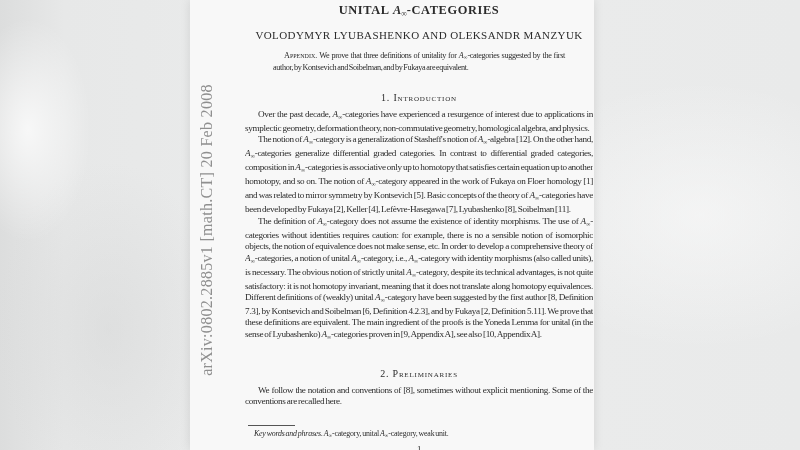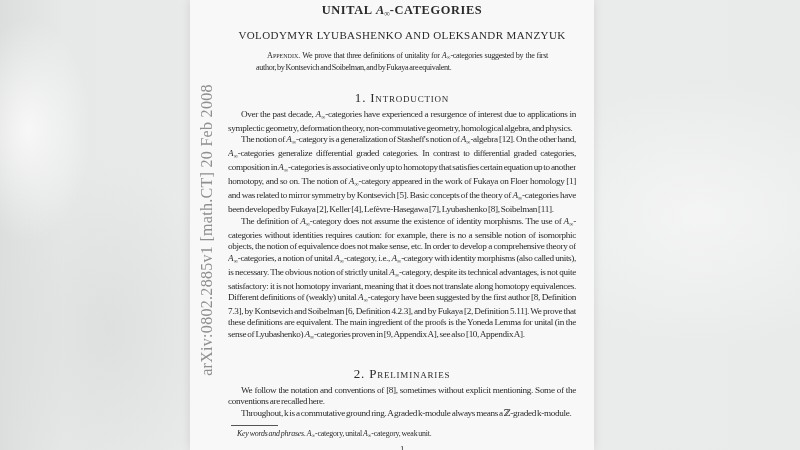--- a/index.html
+++ b/index.html
@@ -16,21 +16,21 @@
     position:absolute;left:190px;top:0;width:404px;height:450px;
     background:#f8f8f8;box-shadow:0 0 10px rgba(0,0,0,0.10);
   }
   .stamp{
     position:absolute;left:47px;top:219px;width:320px;height:22px;z-index:3;
     transform:rotate(-90deg);
     font-size:16px;line-height:22px;color:#8f8f8f;text-align:center;
     letter-spacing:0.3px;white-space:nowrap;
   }
   .content{
-    position:absolute;left:38px;top:0;width:348px;height:450px;
+    position:absolute;left:55px;top:0;width:348px;height:450px;
     font-size:9.2px;line-height:11.4px;color:#2b2b2b;
     letter-spacing:-0.35px;word-spacing:-0.8px;text-align:justify;
   }
   .header{position:absolute;top:0;left:0;right:0;}
   h1{
     margin:3px 0 0;text-align:center;font-size:12.4px;line-height:14px;
     font-weight:bold;letter-spacing:0.6px;word-spacing:0.5px;
   }
   .authors{
     margin-top:9px;text-align:center;font-size:11px;line-height:10px;
@@ -39,21 +39,21 @@
   .abstract{
     margin:11px 28px 0 28px;font-size:8.2px;line-height:10.8px;
     text-indent:11px;
   }
   .abs-label{font-variant:small-caps;letter-spacing:0;}
   .sec{position:absolute;left:0;right:0;}
   .sec-intro{top:92px;height:281px;overflow:hidden;}
   .sec-prelim{top:368px;height:60px;overflow:hidden;}
   h2{
     margin:0 0 6px;text-align:center;font-weight:normal;
-    font-variant:small-caps;font-size:13px;line-height:11px;
+    font-variant:small-caps;font-size:10px;line-height:11px;
     letter-spacing:0.8px;word-spacing:0;
   }
   p{margin:0;text-indent:13px;}
   sub{font-size:0.62em;vertical-align:-0.28em;letter-spacing:0;}
   i{letter-spacing:0;}
   .footer{position:absolute;left:0;right:0;top:425px;}
   .rule{width:47px;border-top:1px solid #555;margin-left:3px;}
   .keywords{
     font-size:7.9px;line-height:9.5px;margin-top:3px;text-indent:9px;
     text-align:left;letter-spacing:-0.2px;
@@ -80,21 +80,20 @@
       <div class="sec sec-intro">
         <h2>1. Introduction</h2>
         <p>Over the past decade, <i>A</i><sub>∞</sub>-categories have experienced a resurgence of interest due to applications in symplectic geometry, deformation theory, non-commutative geometry, homological algebra, and physics.</p>
         <p>The notion of <i>A</i><sub>∞</sub>-category is a generalization of Stasheff's notion of <i>A</i><sub>∞</sub>-algebra [12]. On the other hand, <i>A</i><sub>∞</sub>-categories generalize differential graded categories. In contrast to differential graded categories, composition in <i>A</i><sub>∞</sub>-categories is associative only up to homotopy that satisfies certain equation up to another homotopy, and so on. The notion of <i>A</i><sub>∞</sub>-category appeared in the work of Fukaya on Floer homology [1] and was related to mirror symmetry by Kontsevich [5]. Basic concepts of the theory of <i>A</i><sub>∞</sub>-categories have been developed by Fukaya [2], Keller [4], Lefèvre-Hasegawa [7], Lyubashenko [8], Soibelman [11].</p>
         <p>The definition of <i>A</i><sub>∞</sub>-category does not assume the existence of identity morphisms. The use of <i>A</i><sub>∞</sub>-categories without identities requires caution: for example, there is no a sensible notion of isomorphic objects, the notion of equivalence does not make sense, etc. In order to develop a comprehensive theory of <i>A</i><sub>∞</sub>-categories, a notion of unital <i>A</i><sub>∞</sub>-category, i.e., <i>A</i><sub>∞</sub>-category with identity morphisms (also called units), is necessary. The obvious notion of strictly unital <i>A</i><sub>∞</sub>-category, despite its technical advantages, is not quite satisfactory: it is not homotopy invariant, meaning that it does not translate along homotopy equivalences. Different definitions of (weakly) unital <i>A</i><sub>∞</sub>-category have been suggested by the first author [8, Definition 7.3], by Kontsevich and Soibelman [6, Definition 4.2.3], and by Fukaya [2, Definition 5.11]. We prove that these definitions are equivalent. The main ingredient of the proofs is the Yoneda Lemma for unital (in the sense of Lyubashenko) <i>A</i><sub>∞</sub>-categories proven in [9, Appendix A], see also [10, Appendix A].</p>
       </div>
 
       <div class="sec sec-prelim">
         <h2>2. Preliminaries</h2>
         <p>We follow the notation and conventions of [8], sometimes without explicit mentioning. Some of the conventions are recalled here.</p>
-        <p>Throughout, k is a commutative ground ring.  A graded k-module always means a ℤ-graded k-module.</p>
       </div>
 
       <div class="footer">
         <div class="rule"></div>
         <p class="keywords"><span class="kw-label">Key words and phrases.</span>
           <span><i>A</i><sub>∞</sub>-category, unital <i>A</i><sub>∞</sub>-category, weak unit.</span>
         </p>
         <div class="pageno">1</div>
       </div>
 

